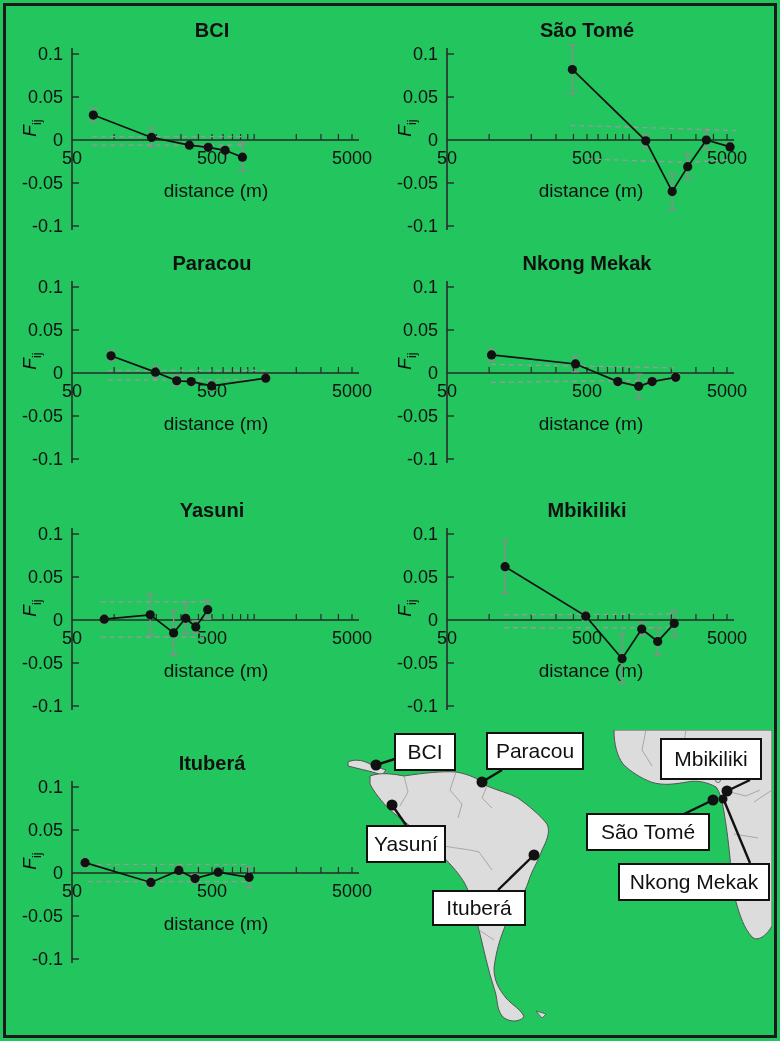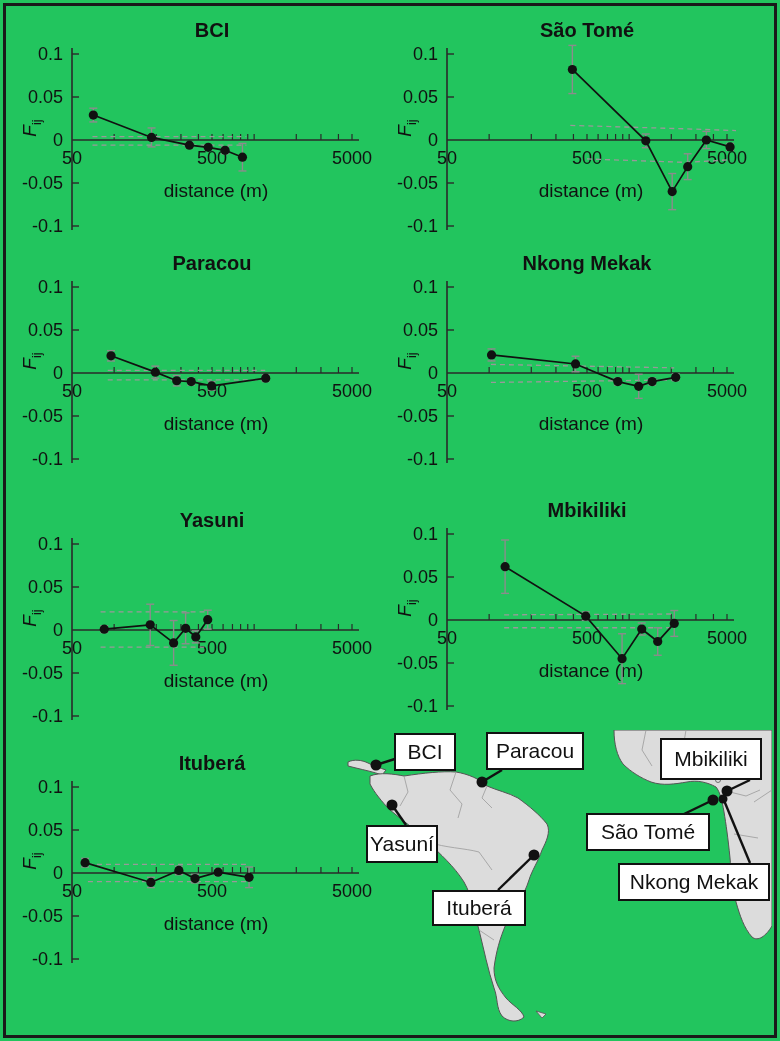--- a/index.html
+++ b/index.html
@@ -283,21 +283,21 @@
         <polyline points="110.52886689478662,111.94 194.52424714988322,120.97 236.81513232560772,138.6 257.69022003742,143.33 271.15359920277854,138.6 294.6855837811421,134.3" fill="none" stroke="#111111" stroke-width="1.7"></polyline>
         <g fill="#111111">
           <circle cx="110.52886689478662" cy="111.94" r="4.6"></circle>
           <circle cx="194.52424714988322" cy="120.97" r="4.6"></circle>
           <circle cx="236.81513232560772" cy="138.6" r="4.6"></circle>
           <circle cx="257.69022003742" cy="143.33" r="4.6"></circle>
           <circle cx="271.15359920277854" cy="138.6" r="4.6"></circle>
           <circle cx="294.6855837811421" cy="134.3" r="4.6"></circle>
         </g>
       </svg></div>
-  <div class="chart" style="left:6px;top:500px"><svg width="372" height="242" viewBox="0 0 372 242">
+  <div class="chart" style="left:6px;top:490px"><svg width="372" height="242" viewBox="0 0 372 242">
         <text x="206" y="27" text-anchor="middle" font-size="20" font-weight="bold" fill="#111">Yasuni</text>
         <g>
           <line x1="66" y1="38" x2="66" y2="220" stroke="#2a2a2a" stroke-width="1.6"></line>
           <line x1="66" y1="44" x2="73" y2="44" stroke="#2a2a2a" stroke-width="1.4"></line>
           <text x="57" y="50" text-anchor="end" font-size="18" fill="#111">0.1</text>
           <line x1="66" y1="87" x2="73" y2="87" stroke="#2a2a2a" stroke-width="1.4"></line>
           <text x="57" y="93" text-anchor="end" font-size="18" fill="#111">0.05</text>
           <text x="57" y="136" text-anchor="end" font-size="18" fill="#111">0</text>
           <line x1="66" y1="173" x2="73" y2="173" stroke="#2a2a2a" stroke-width="1.4"></line>
           <text x="57" y="179" text-anchor="end" font-size="18" fill="#111">-0.05</text>
@@ -547,18 +547,18 @@
         <circle cx="46" cy="75" r="5.5"></circle>
         <circle cx="188" cy="125" r="5.5"></circle>
         <circle cx="367" cy="70" r="5.5"></circle>
         <circle cx="381" cy="61" r="5.5"></circle>
         <circle cx="377" cy="69" r="4.5"></circle>
       </g>
     </svg>
     <div class="map-label" style="left:48px;top:3px;width:62px;height:38px">BCI</div>
     <div class="map-label" style="left:140px;top:2px;width:98px;height:38px">Paracou</div>
     <div class="map-label" style="left:314px;top:8px;width:102px;height:42px">Mbikiliki</div>
-    <div class="map-label" style="left:20px;top:95px;width:72px;height:38px">Yasuní</div>
+    <div class="map-label" style="left:20px;top:95px;width:80px;height:38px">Yasuní</div>
     <div class="map-label" style="left:240px;top:83px;width:124px;height:38px">São Tomé</div>
     <div class="map-label" style="left:86px;top:160px;width:94px;height:36px">Ituberá</div>
     <div class="map-label" style="left:272px;top:133px;width:152px;height:38px">Nkong Mekak</div>
   </div>
 </div>
 
 </body></html>

